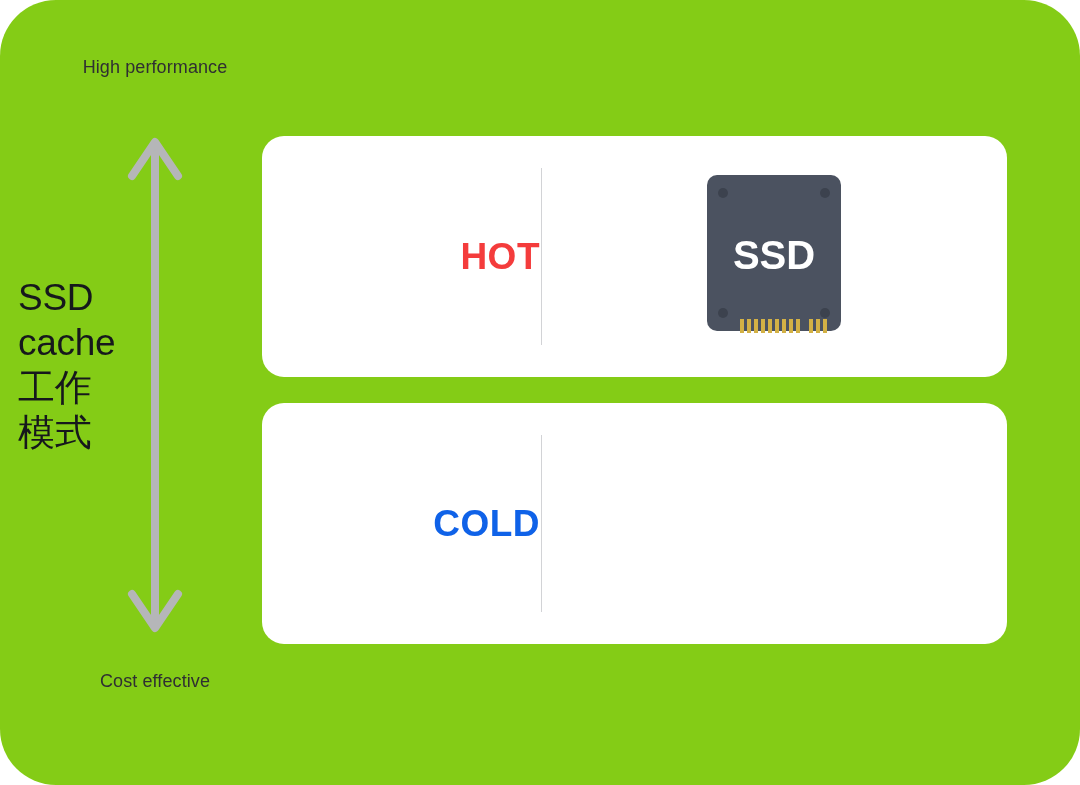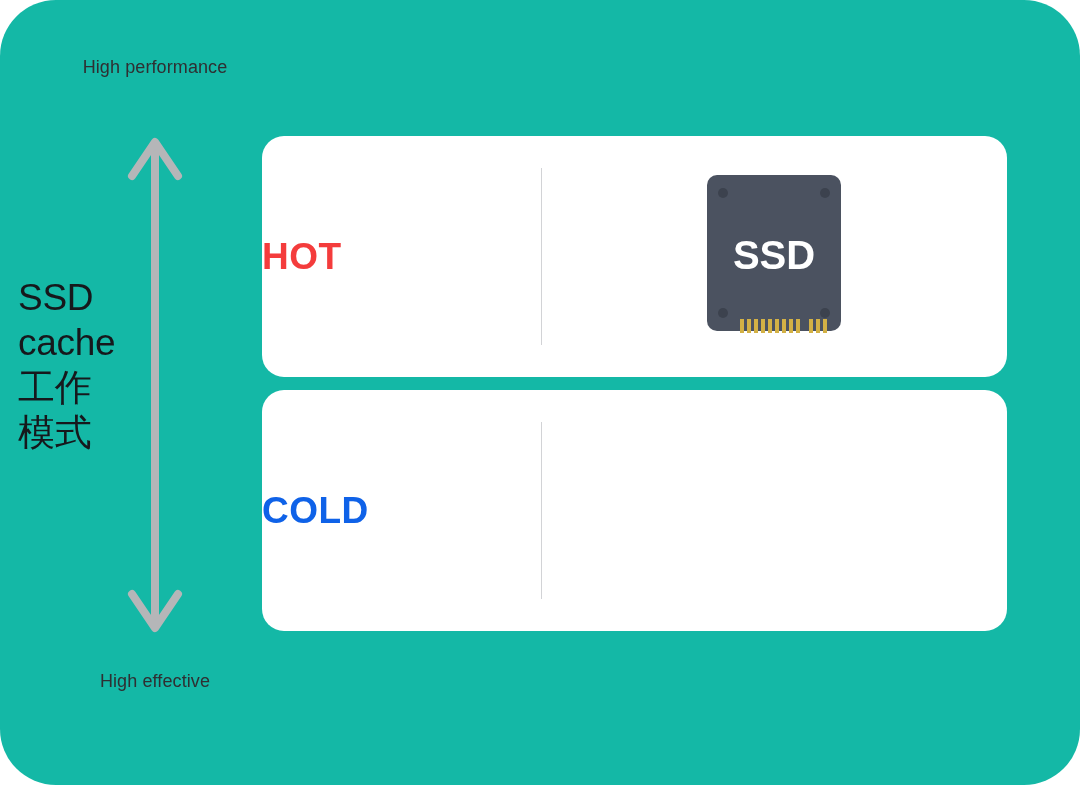--- a/index.html
+++ b/index.html
@@ -9,21 +9,21 @@
     height: 785px;
     background: #ffffff;
     font-family: "Liberation Sans", "DejaVu Sans", sans-serif;
     overflow: hidden;
   }
 
   #stage {
     position: relative;
     width: 1080px;
     height: 785px;
-    background: #14b8a6;
+    background: #84cc16;
     border-radius: 56px;
     overflow: hidden;
   }
 
   
   .axis-col {
     position: absolute;
     left: 30px;
     top: 46px;
     width: 250px;
@@ -76,29 +76,29 @@
   }
 
   .card {
     position: absolute;
     left: 0;
     width: 745px;
     background: #ffffff;
     border-radius: 22px;
   }
   .card.hot  { top: 0;   height: 241px; }
-  .card.cold { top: 254px; height: 241px; }
+  .card.cold { top: 267px; height: 241px; }
 
   .tier-label {
     position: absolute;
     left: 0;
     top: 50%;
     transform: translateY(-50%);
     width: 278px;
-    text-align: left;
+    text-align: right;
     font-size: 37px;
     font-weight: 700;
     letter-spacing: 0.5px;
   }
 
   .card-divider {
     position: absolute;
     left: 279px;
     top: 32px;
     bottom: 32px;
@@ -133,21 +133,21 @@
       <svg width="56" height="502" viewBox="0 0 56 502" aria-hidden="true">
 
         <line x1="28" y1="10" x2="28" y2="492" stroke="#b5b6b8" stroke-width="8" stroke-linecap="round"></line>
 
         <polyline points="5,42 28,8 51,42" fill="none" stroke="#b5b6b8" stroke-width="8" stroke-linecap="round" stroke-linejoin="round"></polyline>
 
         <polyline points="5,460 28,494 51,460" fill="none" stroke="#b5b6b8" stroke-width="8" stroke-linecap="round" stroke-linejoin="round"></polyline>
       </svg>
     </div>
 
-    <div class="axis-caption bottom">High
+    <div class="axis-caption bottom">Cost
 effective</div>
   </div>
 
   <div class="stack-title">SSD
 cache
 工作
 模式</div>
 
   <div class="cards">
 

